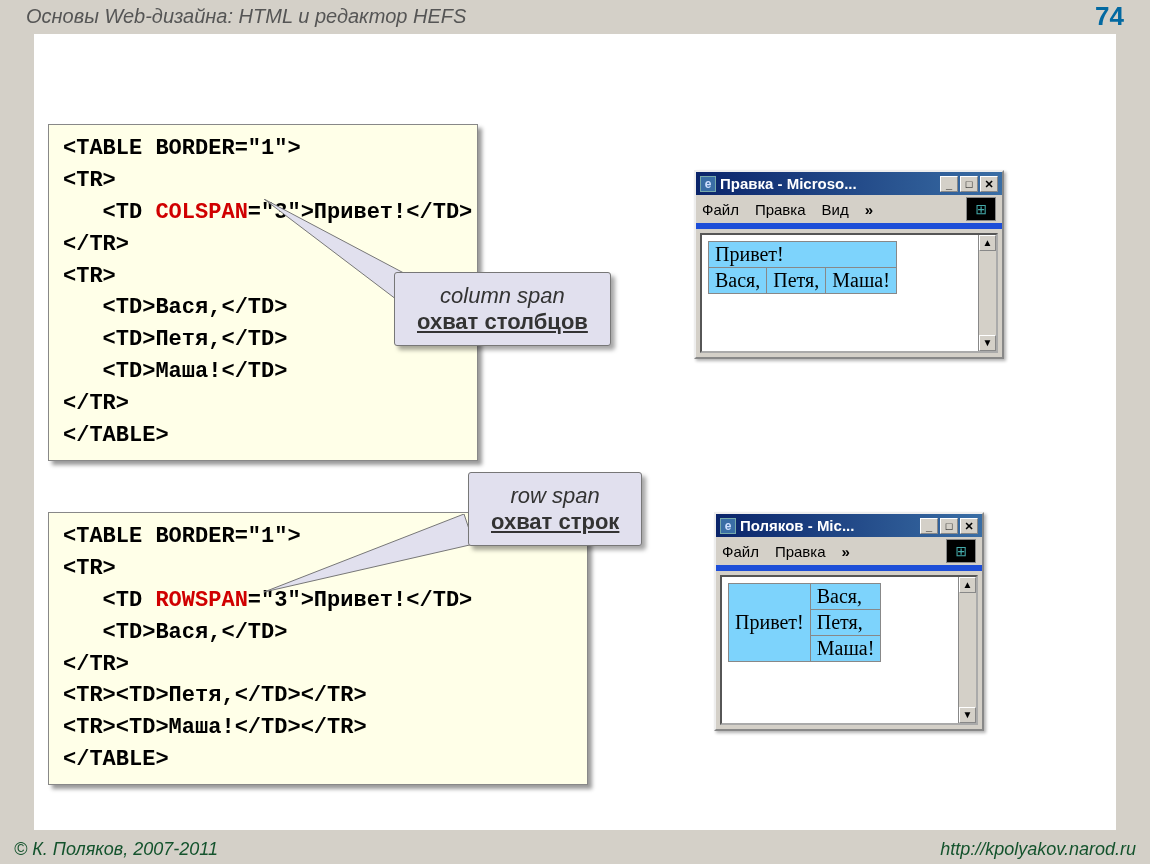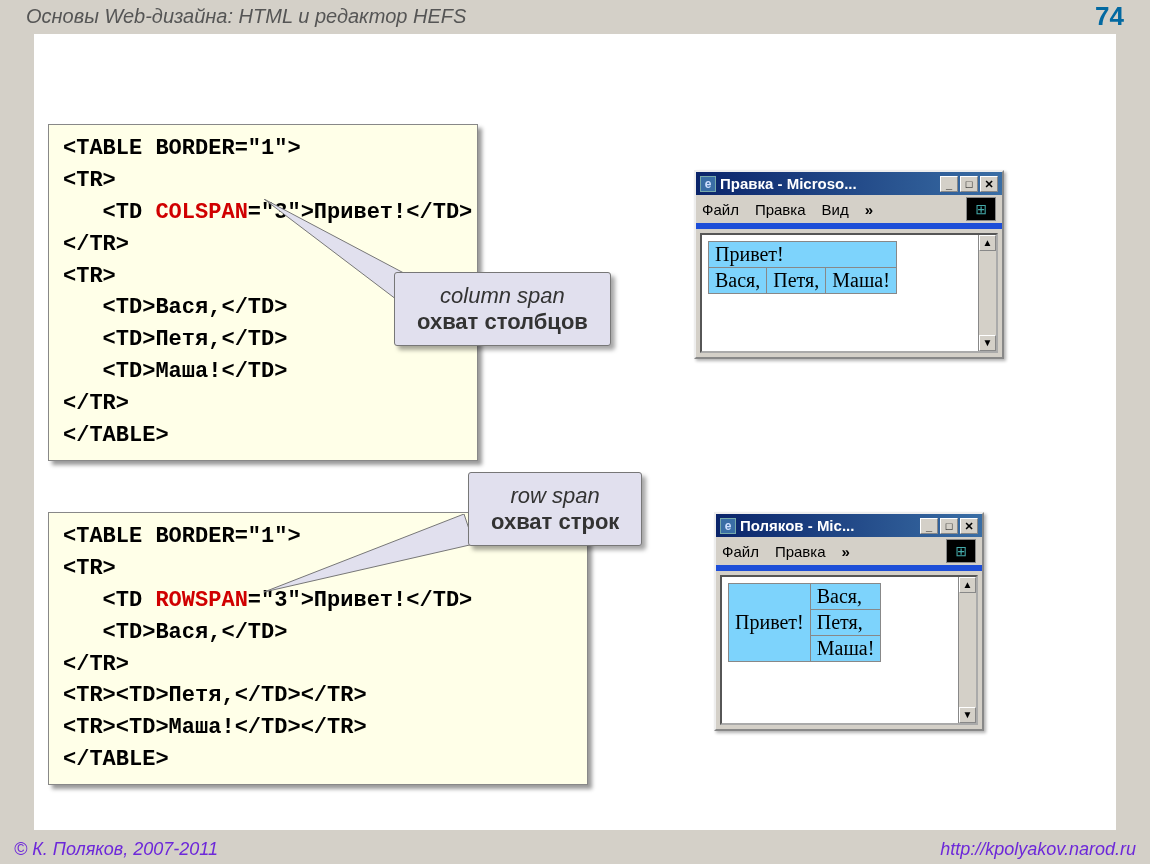--- a/index.html
+++ b/index.html
@@ -56,21 +56,21 @@
     border: 1px solid #777;
     border-radius: 3px;
     padding: 10px 22px;
     box-shadow: 4px 4px 4px rgba(0,0,0,0.35);
     text-align: center;
     font-size: 22px;
     color: #333;
     z-index: 5;
   }
   .callout .it { font-style: italic; }
-  .callout .bd { font-weight: bold; }
+  .callout .bd { font-weight: bold; text-decoration: underline; }
   
   .ie-window {
     position: absolute;
     border: 2px solid #888;
     border-top-color:#eee; border-left-color:#eee;
     background: #d4d0c8;
     box-shadow: 2px 2px 3px rgba(0,0,0,0.3);
   }
   .ie-title {
     background: linear-gradient(to right,#0a246a,#3a6ea5);
@@ -119,21 +119,21 @@
   .scroll-btn {
     height:16px; background:#d4d0c8; border:1px solid #888;
     border-top-color:#fff; border-left-color:#fff;
     font-size:10px; text-align:center; line-height:14px;
   }
   table.demo { border-collapse:collapse; font-family:"Times New Roman",serif; font-size:20px; }
   table.demo td { border:1px solid #888; padding:1px 6px; background:#7dd3fc;}
   .footer {
     position:absolute; left:0; right:0; bottom:0; height:30px;
     display:flex; justify-content:space-between; align-items:center;
-    padding:0 14px; font-style:italic; color:#6d28d9; font-size:18px;
+    padding:0 14px; font-style:italic; color:#14532d; font-size:18px;
     background:#d4d0c8;
   }
   svg.tail { position:absolute; z-index:4; }
 </style>
 </head>
 <body>
 
 <div class="header-bar">
   <span>Основы Web-дизайна: HTML и редактор HEFS</span>
   <span class="page-num">74</span>

